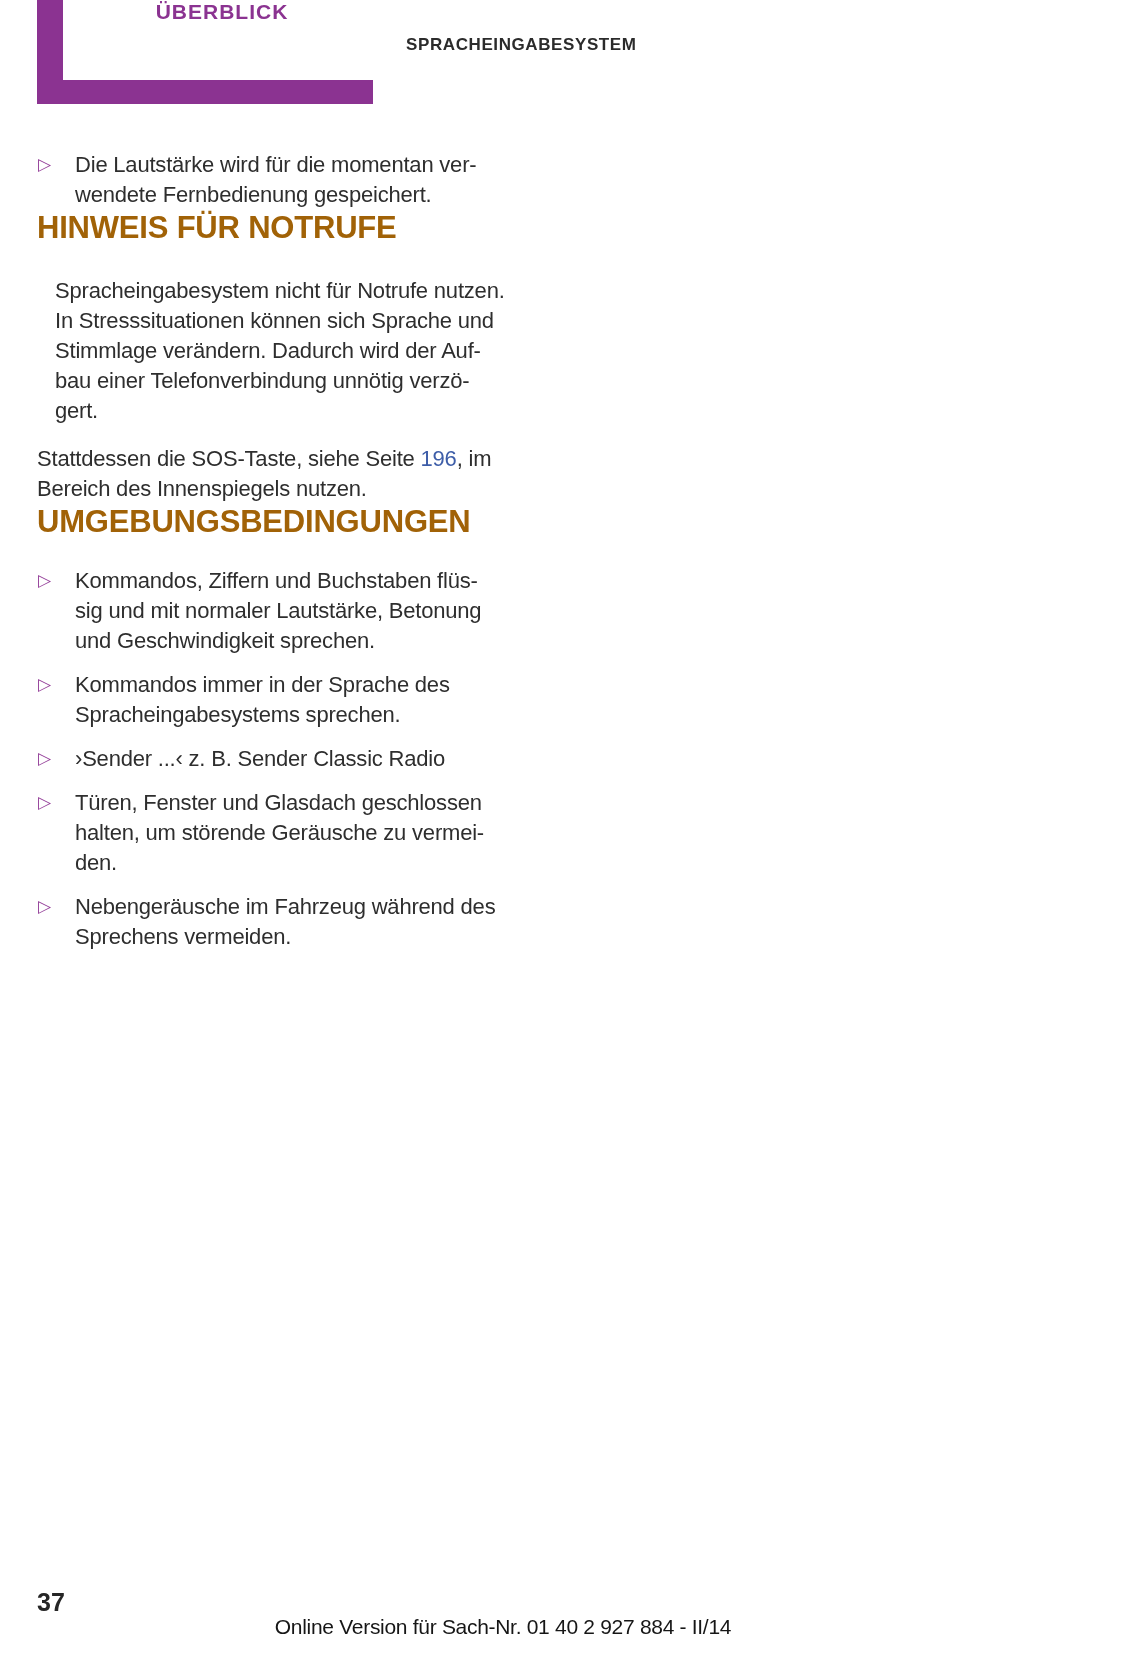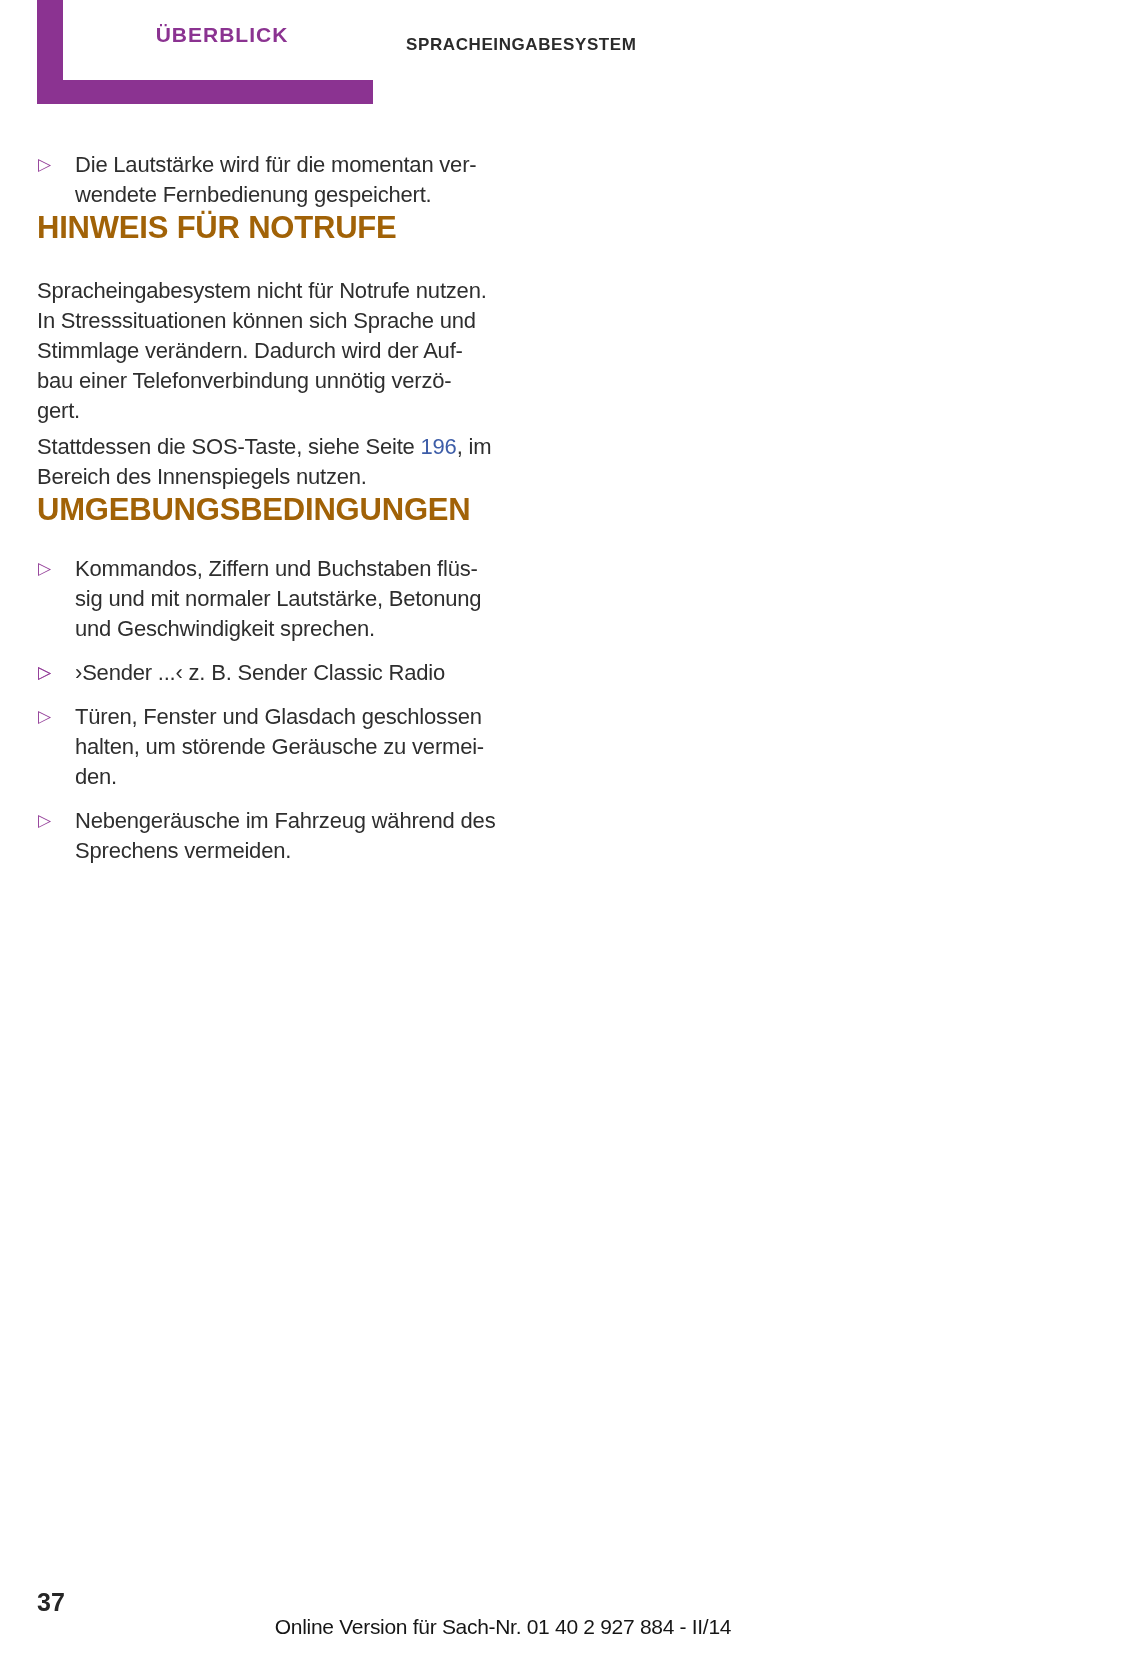--- a/index.html
+++ b/index.html
@@ -16,21 +16,21 @@
   
   .header-band {
     position: absolute; left: 37px; top: 0;
     width: 336px; height: 104px;
     background: #8b3391;
   }
   .header-tab {
     position: absolute; left: 26px; top: 0;
     width: 318px; height: 80px;
     background: #ffffff;
-    display: flex; align-items: center; justify-content: center;
+    display: flex; align-items: flex-start; justify-content: center;
     padding-bottom: 11px; box-sizing: border-box;
   }
   .tab-label {
     color: #8b3391; font-weight: bold; font-size: 21px;
     letter-spacing: 1px; white-space: nowrap;
   }
   .chapter-title {
     position: absolute; left: 406px; top: 35px;
     font-size: 17px; font-weight: bold; color: #2b2b2b;
     letter-spacing: 0.6px; white-space: nowrap;
@@ -44,22 +44,22 @@
   .body-text { white-space: pre-line; }
 
   h2.section-heading {
     color: #a16207; font-size: 31px; line-height: 36px;
     font-weight: bold; letter-spacing: -0.2px;
     margin: 0; white-space: nowrap;
   }
   .heading-1 { margin-top: 50px; }
   .heading-2 { margin-top: 56px; }
 
-  .para-1 { margin-top: 30px; }
-  .para-2 { margin-top: 6px; }
+  .para-1 { margin-top: 30px; margin-left: 18px; }
+  .para-2 { margin-top: 18px; }
 
   .page-link { color: #3d5da8; text-decoration: none; cursor: pointer; }
 
   .bullet-list { margin-top: 26px; }
   .bullet { position: relative; padding-left: 38px; }
   .bullet + .bullet { margin-top: 14px; }
   .bullet-marker {
     position: absolute; left: 1px; top: 1px;
     color: #95419a; font-size: 17px; line-height: 28px;
   }
@@ -114,20 +114,22 @@
 
       <div class="bullet">
         <span class="bullet-marker">▷</span>
         <span class="body-text">Kommandos, Ziffern und Buchstaben flüs-
 sig und mit normaler Lautstärke, Betonung
 und Geschwindigkeit sprechen.</span>
       </div>
 
       <div class="bullet">
         <span class="bullet-marker">▷</span>
+        <span class="body-text">Kommandos immer in der Sprache des
+Spracheingabesystems sprechen.</span>
       </div>
 
       <div class="bullet">
         <span class="bullet-marker">▷</span>
         <div class="bullet-example body-text">›Sender ...‹ z. B. Sender Classic Radio</div>
       </div>
 
       <div class="bullet">
         <span class="bullet-marker">▷</span>
         <span class="body-text">Türen, Fenster und Glasdach geschlossen

